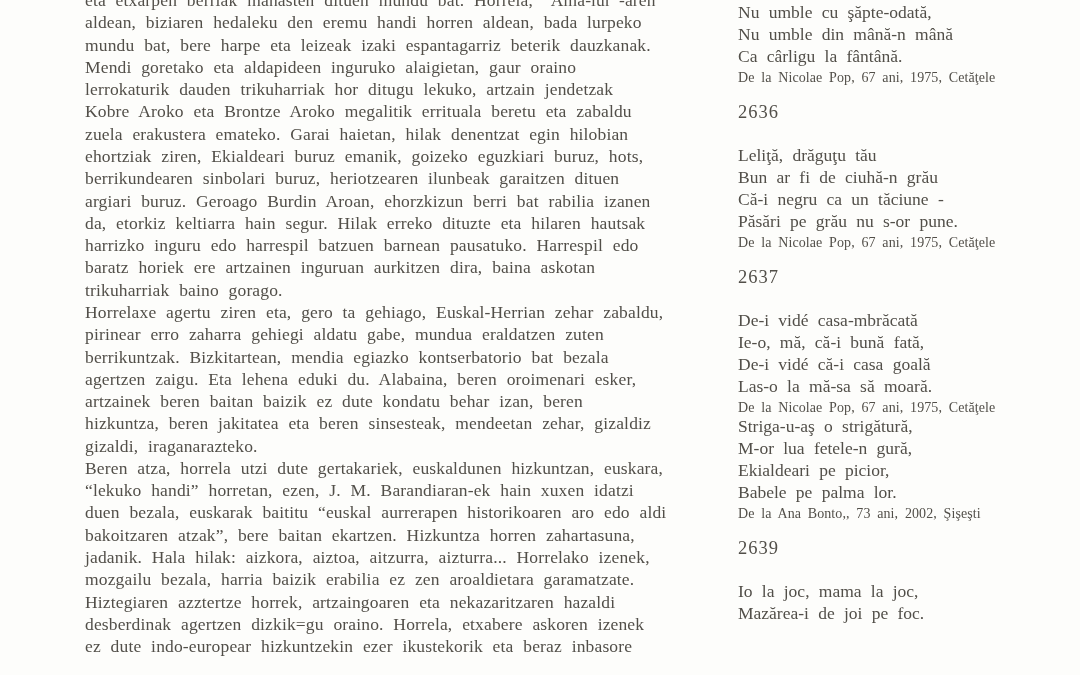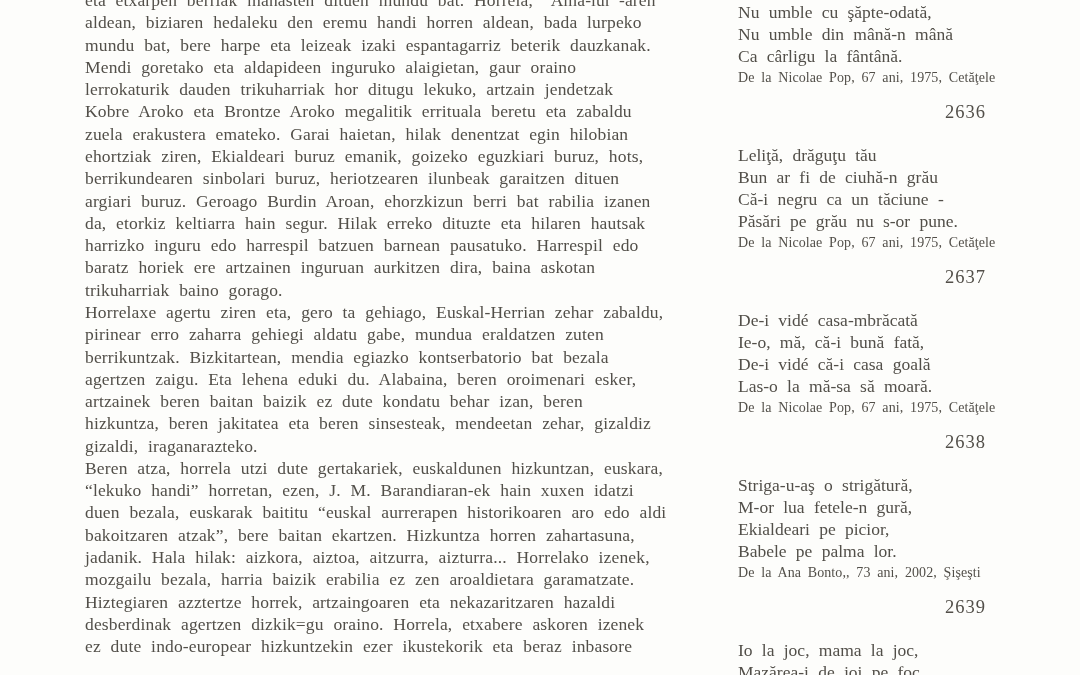--- a/index.html
+++ b/index.html
@@ -48,21 +48,21 @@
   }
   .attribution {
     font-size: 14px;
     line-height: 15px;
     margin-top: 3px;
     word-spacing: 0.22em;
     letter-spacing: 0.1px;
     white-space: nowrap;
   }
   .poem-number {
-    text-align: right;
+    text-align: left;
     font-size: 18.5px;
     line-height: 23px;
     margin-top: 16px;
     margin-bottom: 20px;
     letter-spacing: 1px;
   }
 </style>
 </head>
 <body>
 
@@ -109,21 +109,20 @@
       <div class="poem-line">Bun ar fi de ciuhă-n grău</div>
       <div class="poem-line">Că-i negru ca un tăciune -</div>
       <div class="poem-line">Păsări pe grău nu s-or pune.</div>
       <div class="attribution">De la Nicolae Pop, 67 ani, 1975, Cetăţele</div>
       <div class="poem-number">2637</div>
       <div class="poem-line">De-i vidé casa-mbrăcată</div>
       <div class="poem-line">Ie-o, mă, că-i bună fată,</div>
       <div class="poem-line">De-i vidé că-i casa goală</div>
       <div class="poem-line">Las-o la mă-sa să moară.</div>
       <div class="attribution">De la Nicolae Pop, 67 ani, 1975, Cetăţele</div>
-      <div class="poem-number">2638</div>
       <div class="poem-line">Striga-u-aş o strigătură,</div>
       <div class="poem-line">M-or lua fetele-n gură,</div>
       <div class="poem-line">Ekialdeari pe picior,</div>
       <div class="poem-line">Babele pe palma lor.</div>
       <div class="attribution">De la Ana Bonto,, 73 ani, 2002, Şişeşti</div>
       <div class="poem-number">2639</div>
       <div class="poem-line">Io la joc, mama la joc,</div>
       <div class="poem-line">Mazărea-i de joi pe foc.</div>
     </div>
 </div>

